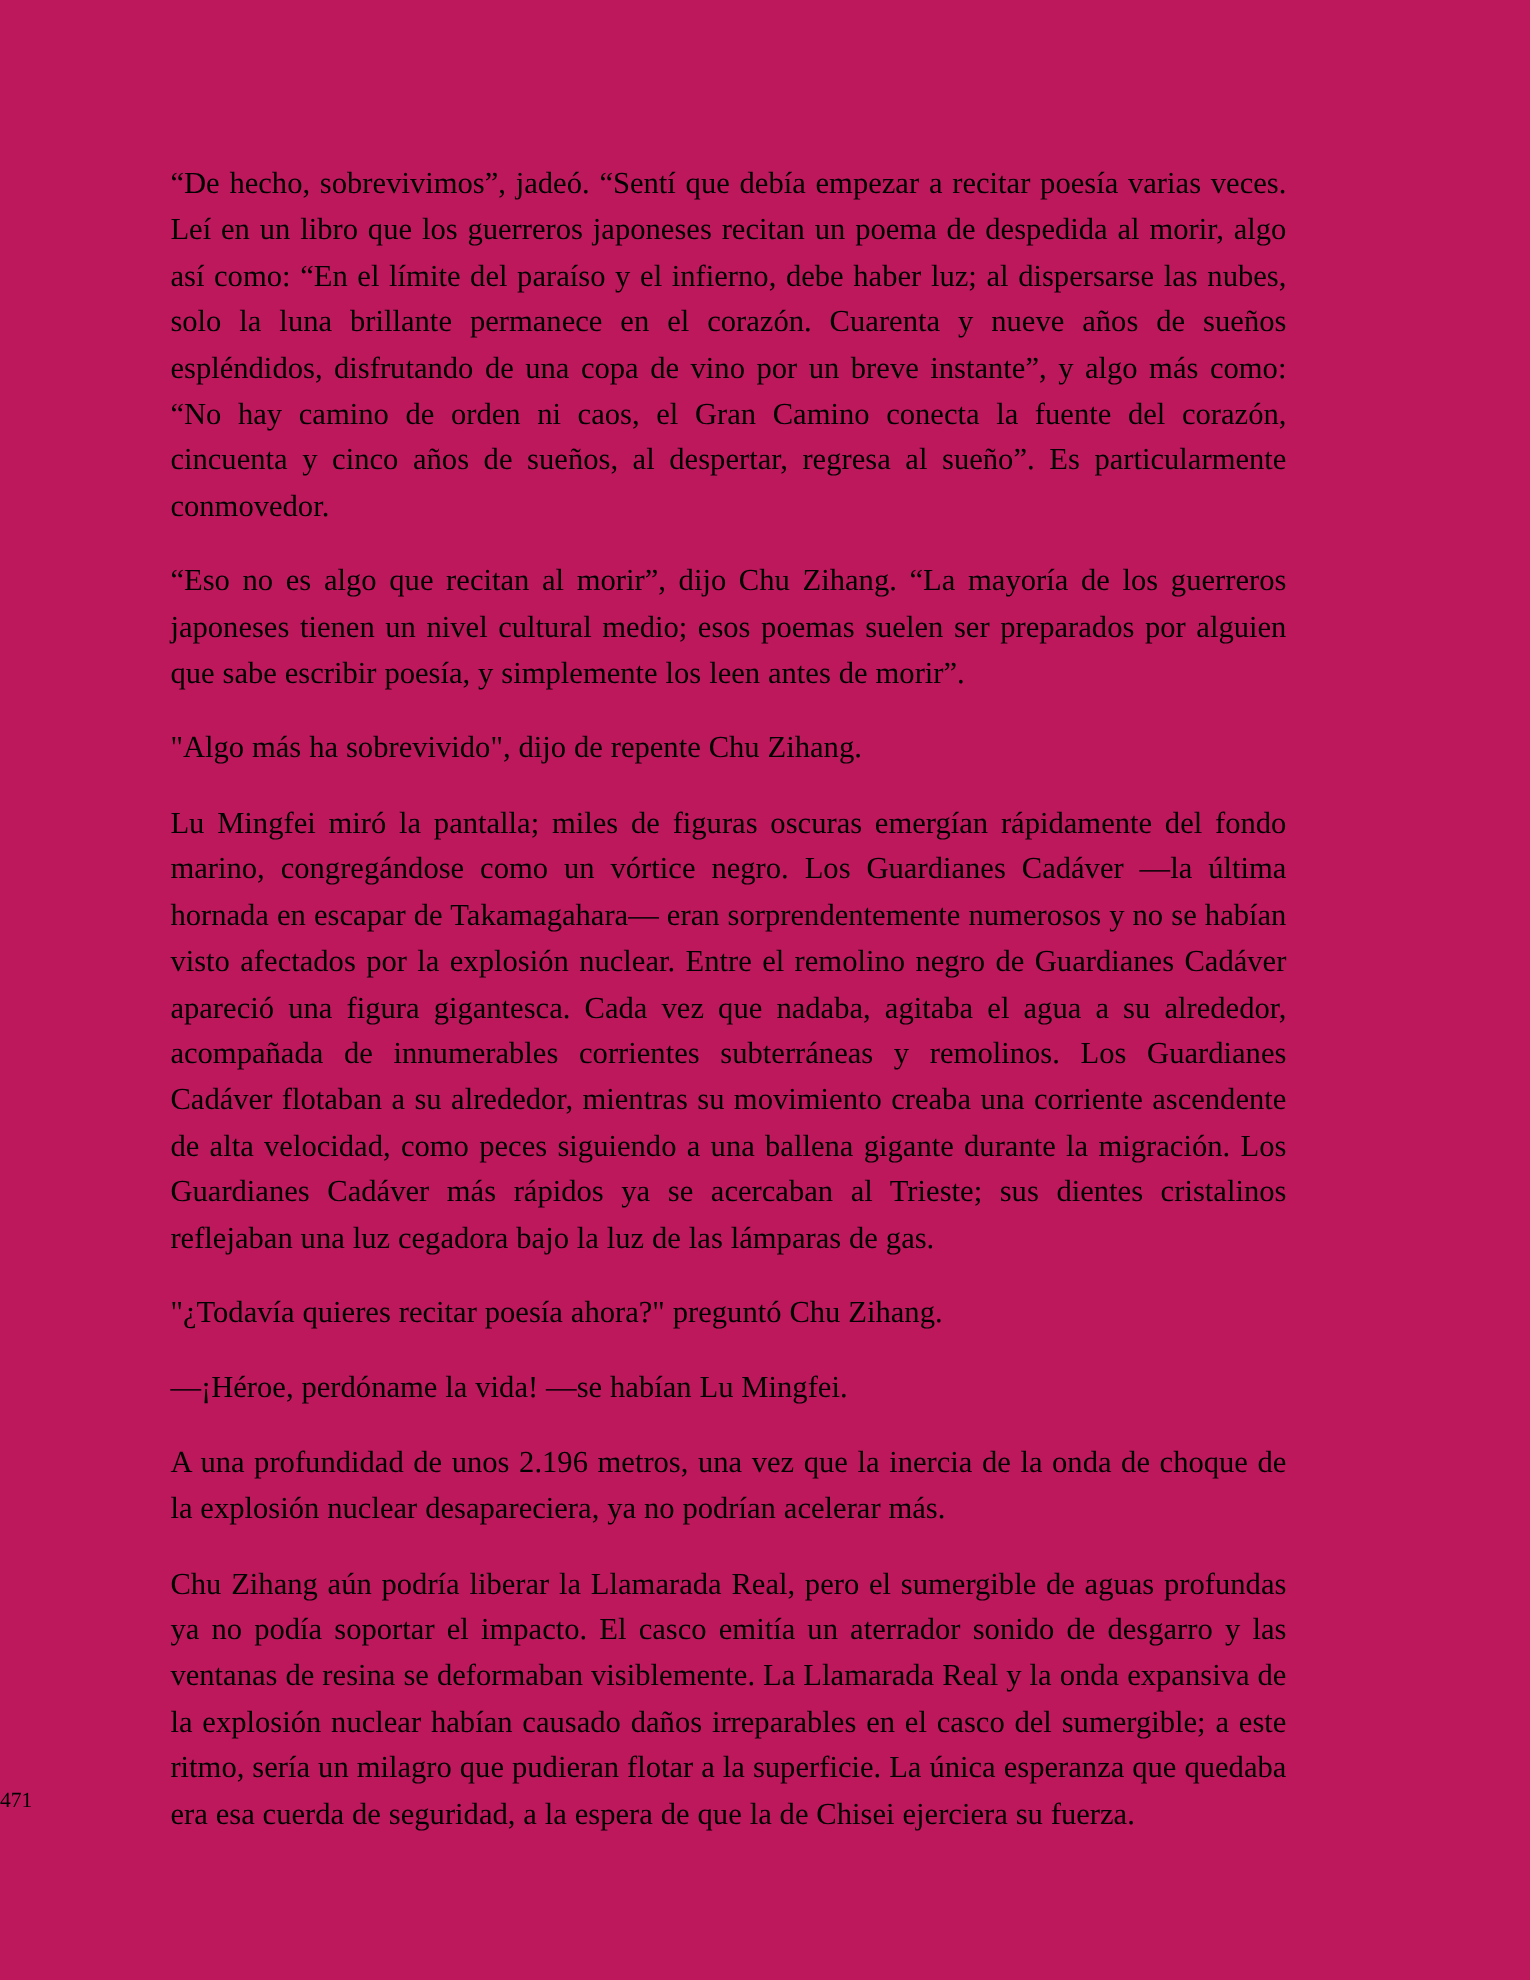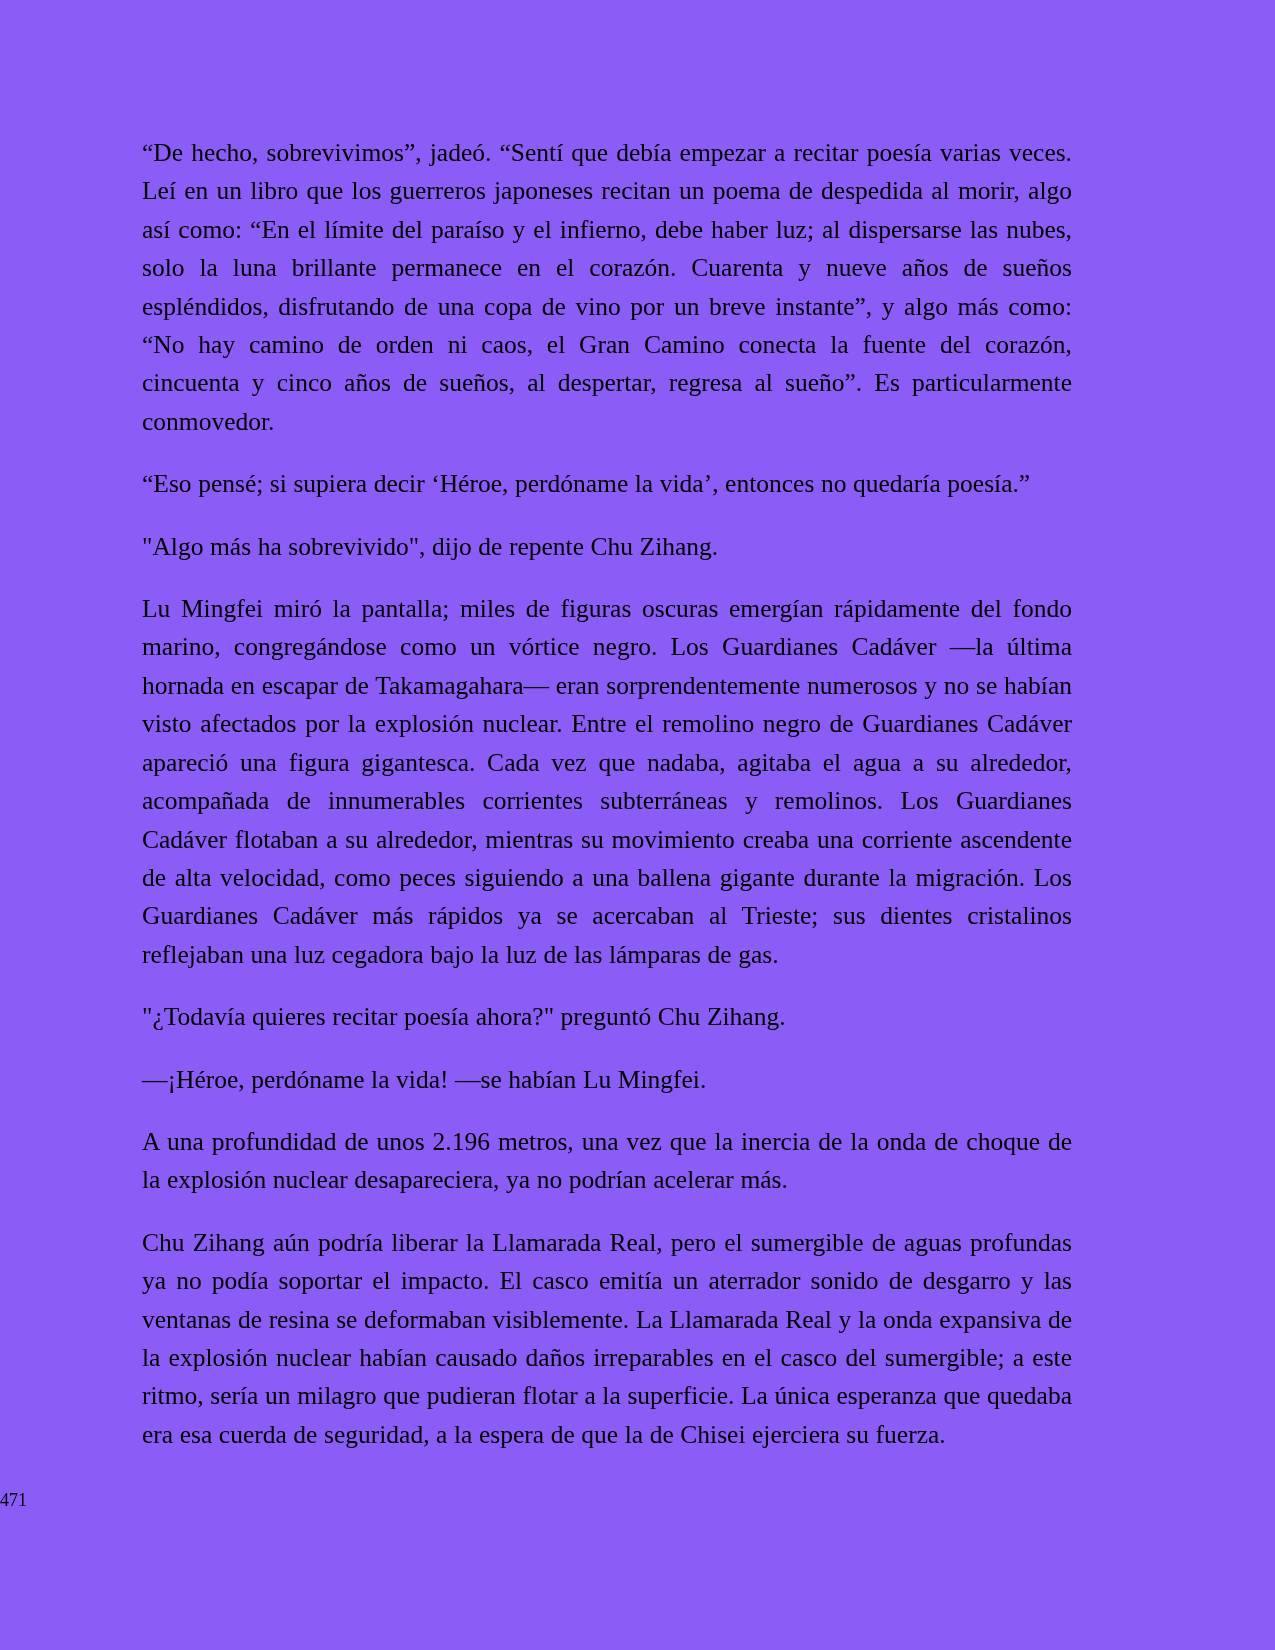--- a/index.html
+++ b/index.html
@@ -10,21 +10,21 @@
   }
   body {
     font-family: "Liberation Serif", "DejaVu Serif", serif;
     color: #000000;
   }
   .page {
     position: relative;
     width: 1275px;
     height: 1650px;
     margin: 0 auto;
-    background: #8b5cf6;
+    background: #be185d;
     box-sizing: border-box;
     overflow: hidden;
   }
   .content {
     position: absolute;
     left: 142px;
     top: 134px;
     width: 930px;
   }
   .para {
@@ -50,21 +50,21 @@
     font-family: "Liberation Serif", "DejaVu Serif", serif;
   }
 </style>
 </head>
 <body>
 
 <div class="page">
 
   <div class="content">
     <p class="para">“De hecho, sobrevivimos”, jadeó. “Sentí que debía empezar a recitar poesía varias veces. Leí en un libro que los guerreros japoneses recitan un poema de despedida al morir, algo así como: “En el límite del paraíso y el infierno, debe haber luz; al dispersarse las nubes, solo la luna brillante permanece en el corazón. Cuarenta y nueve años de sueños espléndidos, disfrutando de una copa de vino por un breve instante”, y algo más como: “No hay camino de orden ni caos, el Gran Camino conecta la fuente del corazón, cincuenta y cinco años de sueños, al despertar, regresa al sueño”. Es particularmente conmovedor.</p>
-    <p class="para">“Eso pensé; si supiera decir ‘Héroe, perdóname la vida’, entonces no quedaría poesía.”</p>
+    <p class="para">“Eso no es algo que recitan al morir”, dijo Chu Zihang. “La mayoría de los guerreros japoneses tienen un nivel cultural medio; esos poemas suelen ser preparados por alguien que sabe escribir poesía, y simplemente los leen antes de morir”.</p>
     <p class="para">"Algo más ha sobrevivido", dijo de repente Chu Zihang.</p>
     <p class="para">Lu Mingfei miró la pantalla; miles de figuras oscuras emergían rápidamente del fondo marino, congregándose como un vórtice negro. Los Guardianes Cadáver —la última hornada en escapar de Takamagahara— eran sorprendentemente numerosos y no se habían visto afectados por la explosión nuclear. Entre el remolino negro de Guardianes Cadáver apareció una figura gigantesca. Cada vez que nadaba, agitaba el agua a su alrededor, acompañada de innumerables corrientes subterráneas y remolinos. Los Guardianes Cadáver flotaban a su alrededor, mientras su movimiento creaba una corriente ascendente de alta velocidad, como peces siguiendo a una ballena gigante durante la migración. Los Guardianes Cadáver más rápidos ya se acercaban al Trieste; sus dientes cristalinos reflejaban una luz cegadora bajo la luz de las lámparas de gas.</p>
     <p class="para">"¿Todavía quieres recitar poesía ahora?" preguntó Chu Zihang.</p>
     <p class="para">—¡Héroe, perdóname la vida! —se habían Lu Mingfei.</p>
     <p class="para">A una profundidad de unos 2.196 metros, una vez que la inercia de la onda de choque de la explosión nuclear desapareciera, ya no podrían acelerar más.</p>
     <p class="para">Chu Zihang aún podría liberar la Llamarada Real, pero el sumergible de aguas profundas ya no podía soportar el impacto. El casco emitía un aterrador sonido de desgarro y las ventanas de resina se deformaban visiblemente. La Llamarada Real y la onda expansiva de la explosión nuclear habían causado daños irreparables en el casco del sumergible; a este ritmo, sería un milagro que pudieran flotar a la superficie. La única esperanza que quedaba era esa cuerda de seguridad, a la espera de que la de Chisei ejerciera su fuerza.</p>
   </div>
 
   <div class="folio">471</div>
 

